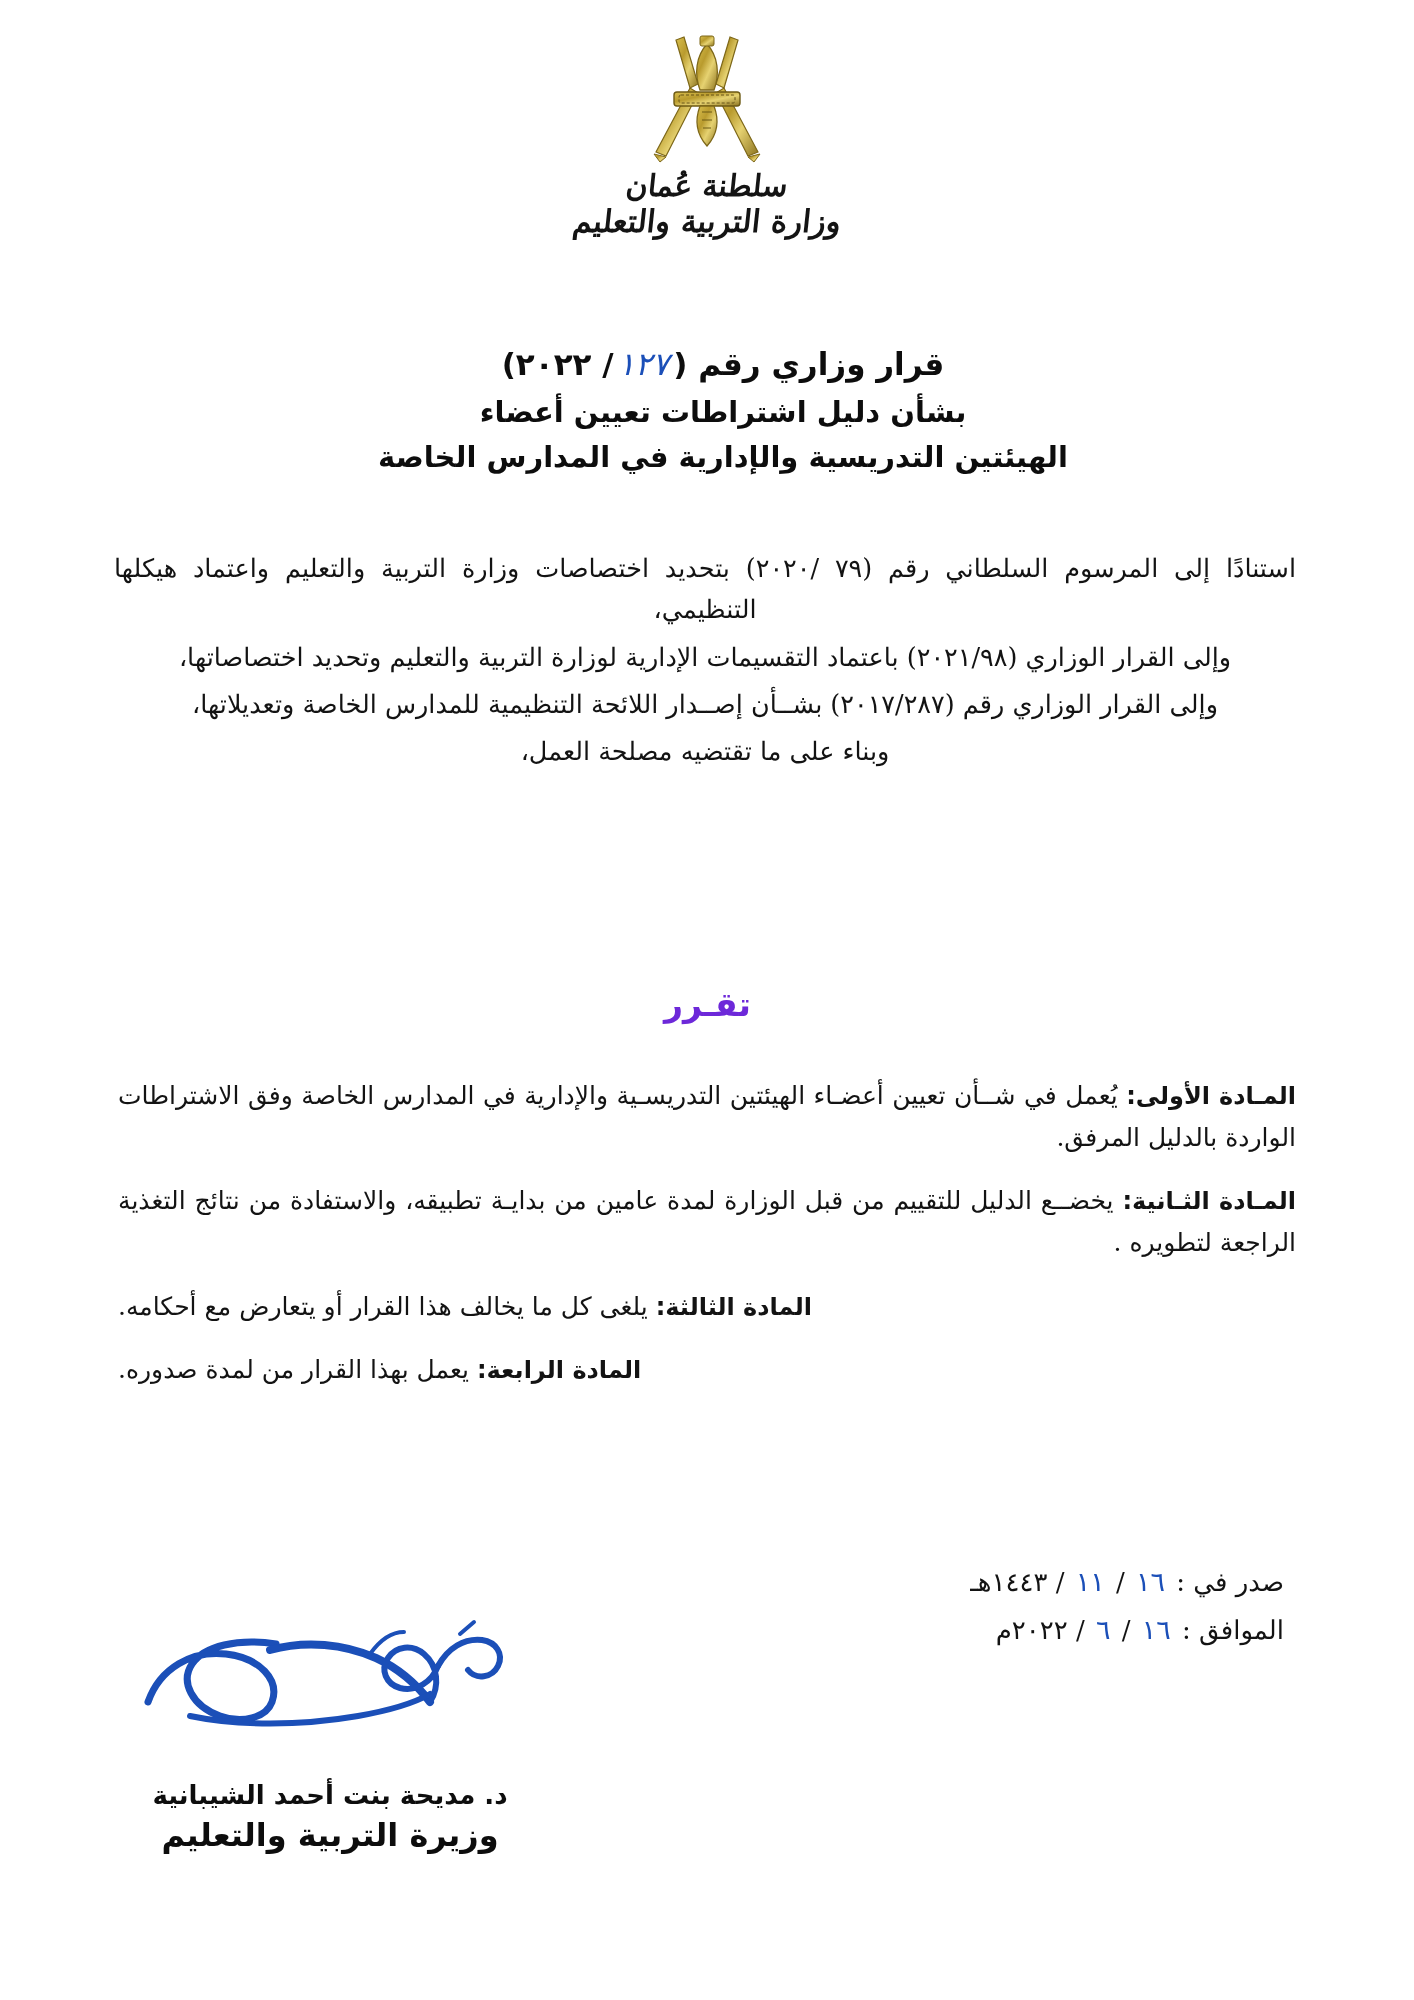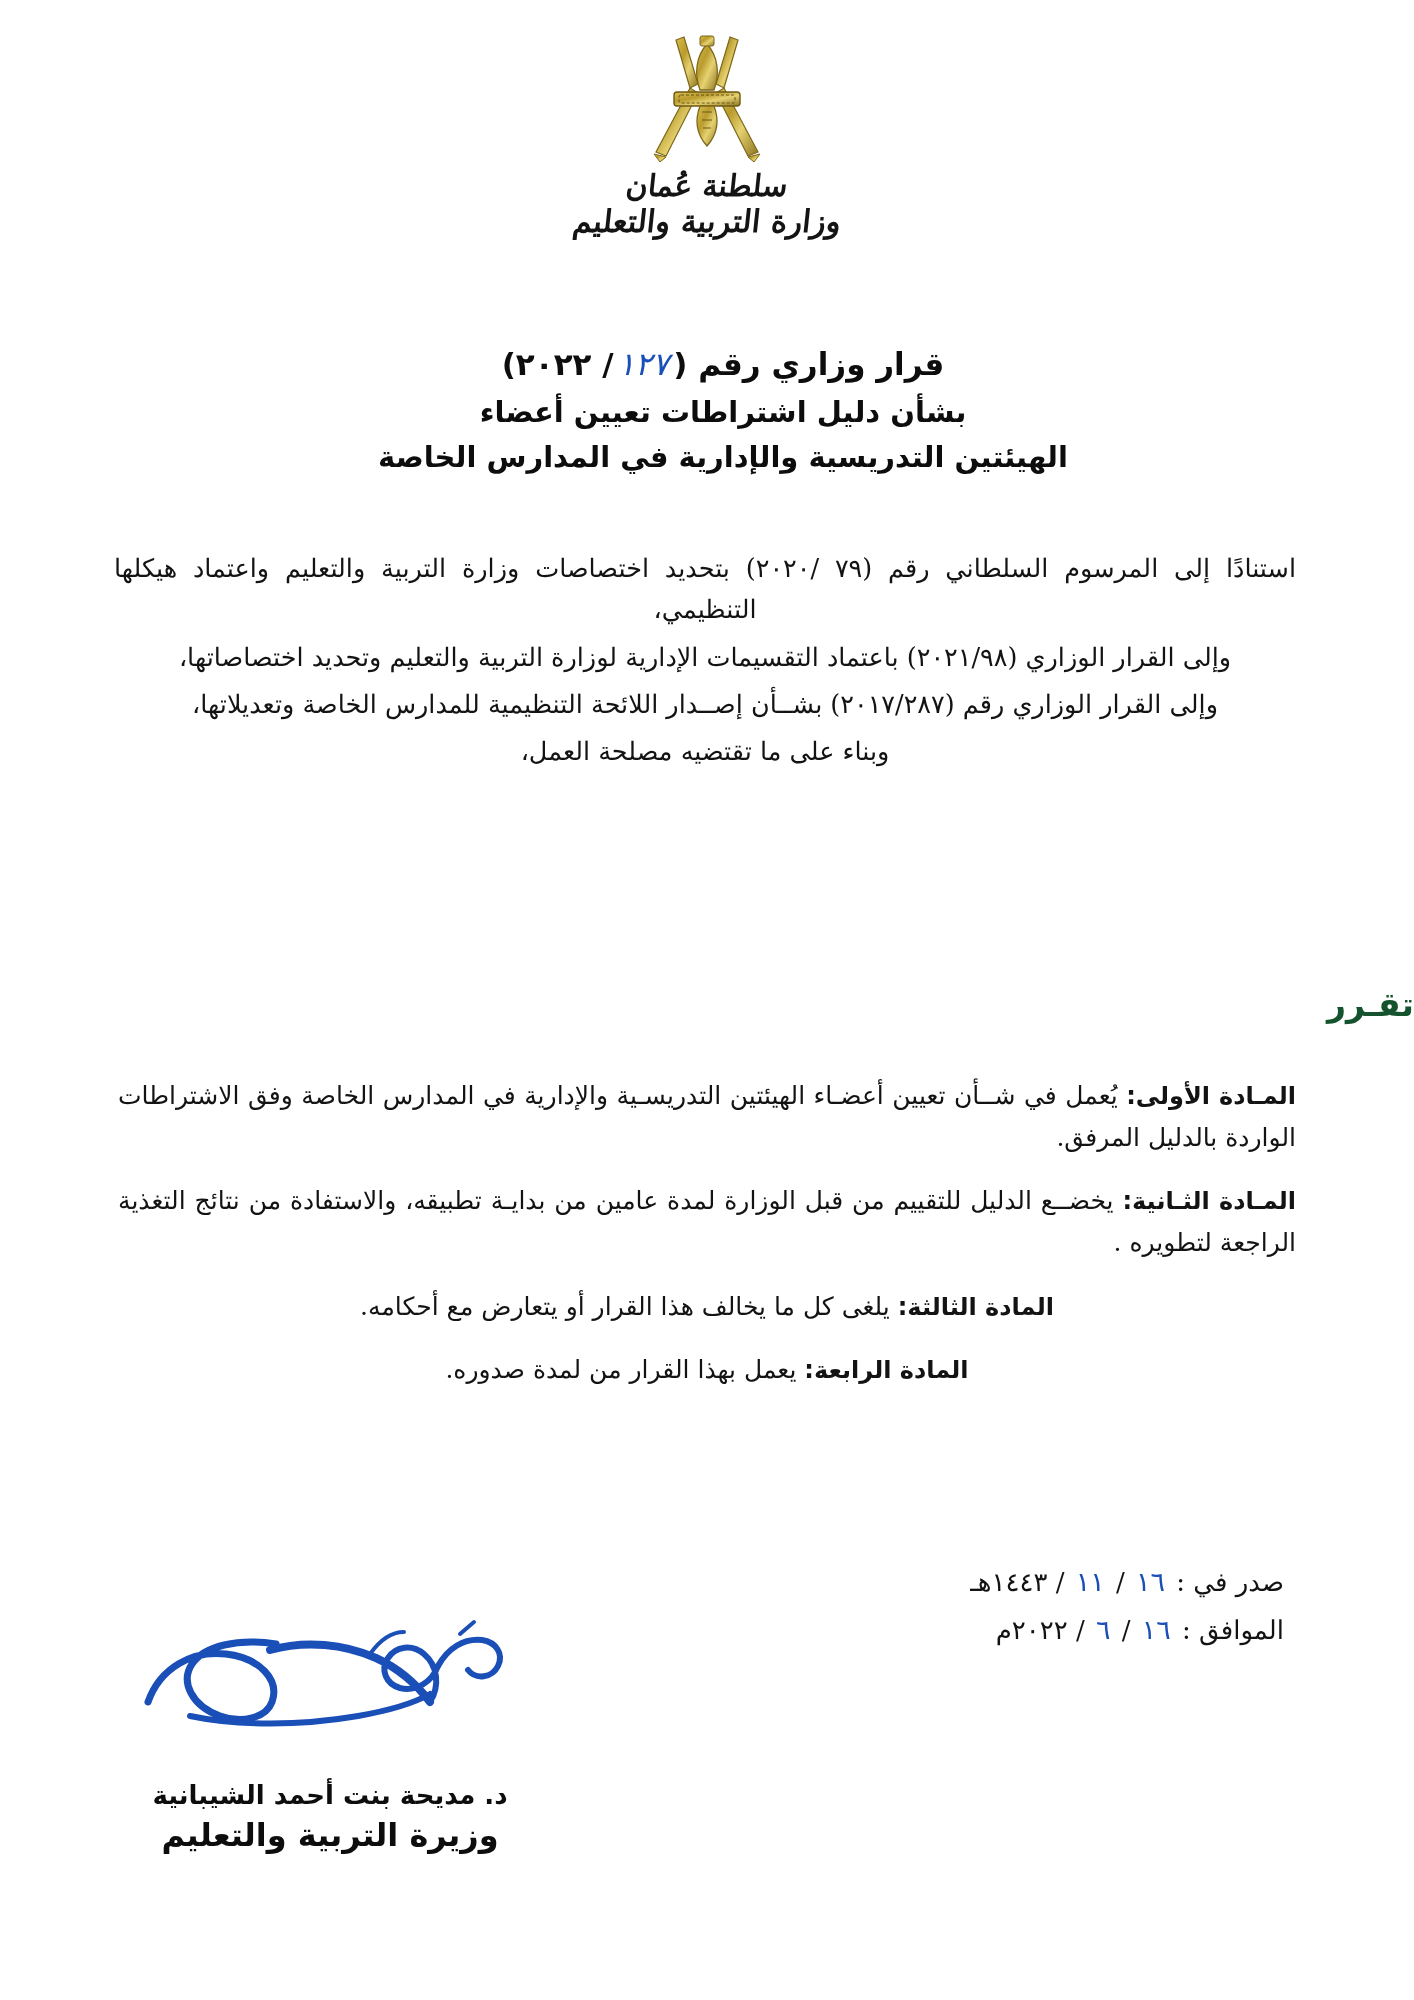--- a/index.html
+++ b/index.html
@@ -107,44 +107,44 @@
   }
   .para.last-center {
     text-align: center;
   }
 
   .taqrir {
     position: absolute;
     top: 985px;
     left: 1px;
     right: 0;
-    text-align: right;
+    text-align: center;
     font-family: "DejaVu Sans", sans-serif;
     font-weight: 700;
     font-size: 33px;
     letter-spacing: 6px;
-    color: #14532d;
+    color: #6d28d9;
   }
 
   .articles {
     position: absolute;
     top: 1075px;
     right: 118px;
     left: 118px;
   }
   .article {
     margin: 0 0 22px 0;
     font-family: "DejaVu Serif", serif;
     font-size: 25px;
     line-height: 1.66;
     color: #131313;
     text-align: justify;
   }
   .article.centered {
-    text-align: center;
+    text-align: left;
   }
   .art-label {
     font-family: "DejaVu Sans", sans-serif;
     font-weight: 700;
     font-size: 24px;
   }
 
   
   .date-block {
     position: absolute;

